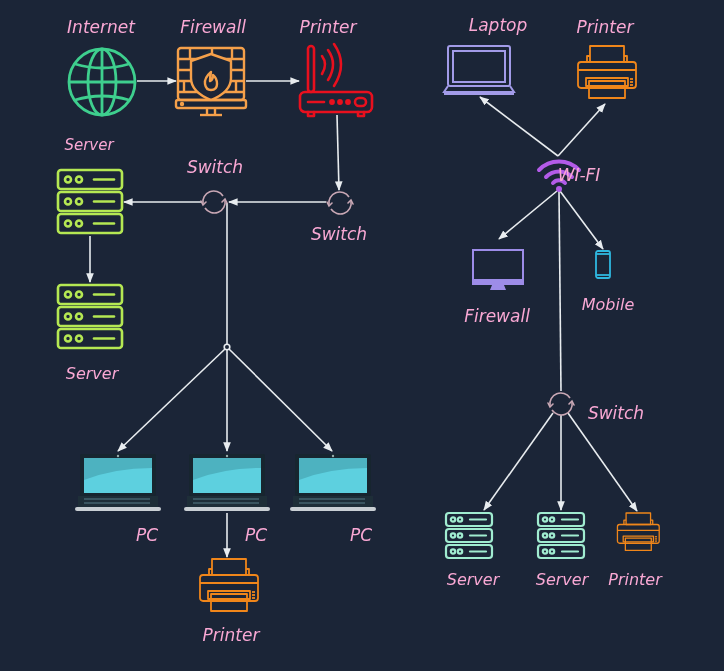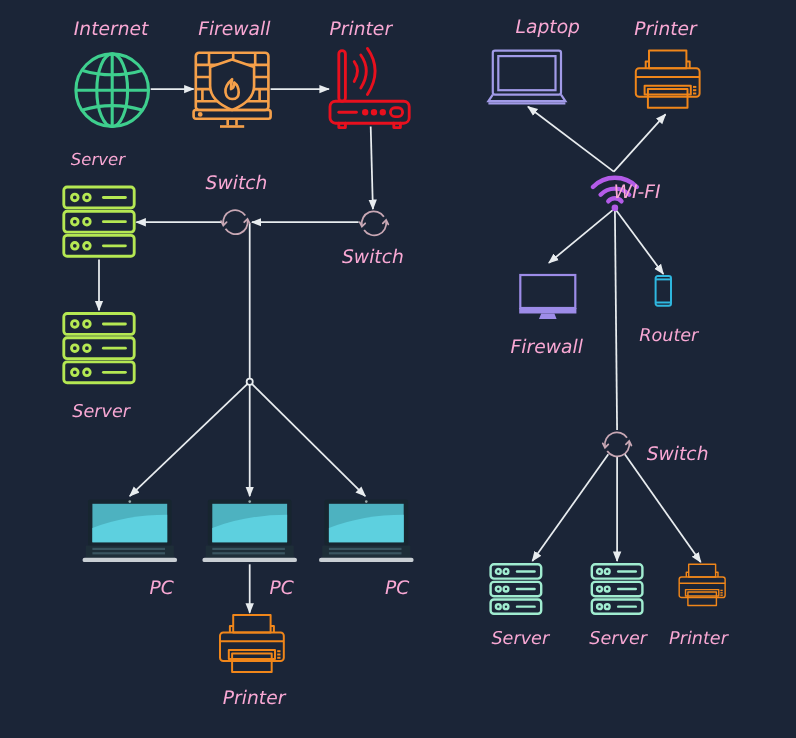--- a/index.html
+++ b/index.html
@@ -235,18 +235,18 @@
   <div class="lbl lg" style="left:339px; top:224px;">Switch</div>
   <div class="lbl md" style="left:92px; top:364px;">Server</div>
   <div class="lbl lg" style="left:147px; top:525px;">PC</div>
   <div class="lbl lg" style="left:256px; top:525px;">PC</div>
   <div class="lbl lg" style="left:361px; top:525px;">PC</div>
   <div class="lbl lg" style="left:231px; top:625px;">Printer</div>
   <div class="lbl lg" style="left:498px; top:15px;">Laptop</div>
   <div class="lbl lg" style="left:605px; top:17px;">Printer</div>
   <div class="lbl lg" style="left:579px; top:165px;">WI-FI</div>
   <div class="lbl lg" style="left:497px; top:306px;">Firewall</div>
-  <div class="lbl md" style="left:608px; top:295px;">Router</div>
+  <div class="lbl md" style="left:608px; top:295px;">Mobile</div>
   <div class="lbl lg" style="left:616px; top:403px;">Switch</div>
   <div class="lbl md" style="left:473px; top:570px;">Server</div>
   <div class="lbl md" style="left:562px; top:570px;">Server</div>
   <div class="lbl md" style="left:635px; top:570px;">Printer</div>
 </div>
 
 </body></html>

